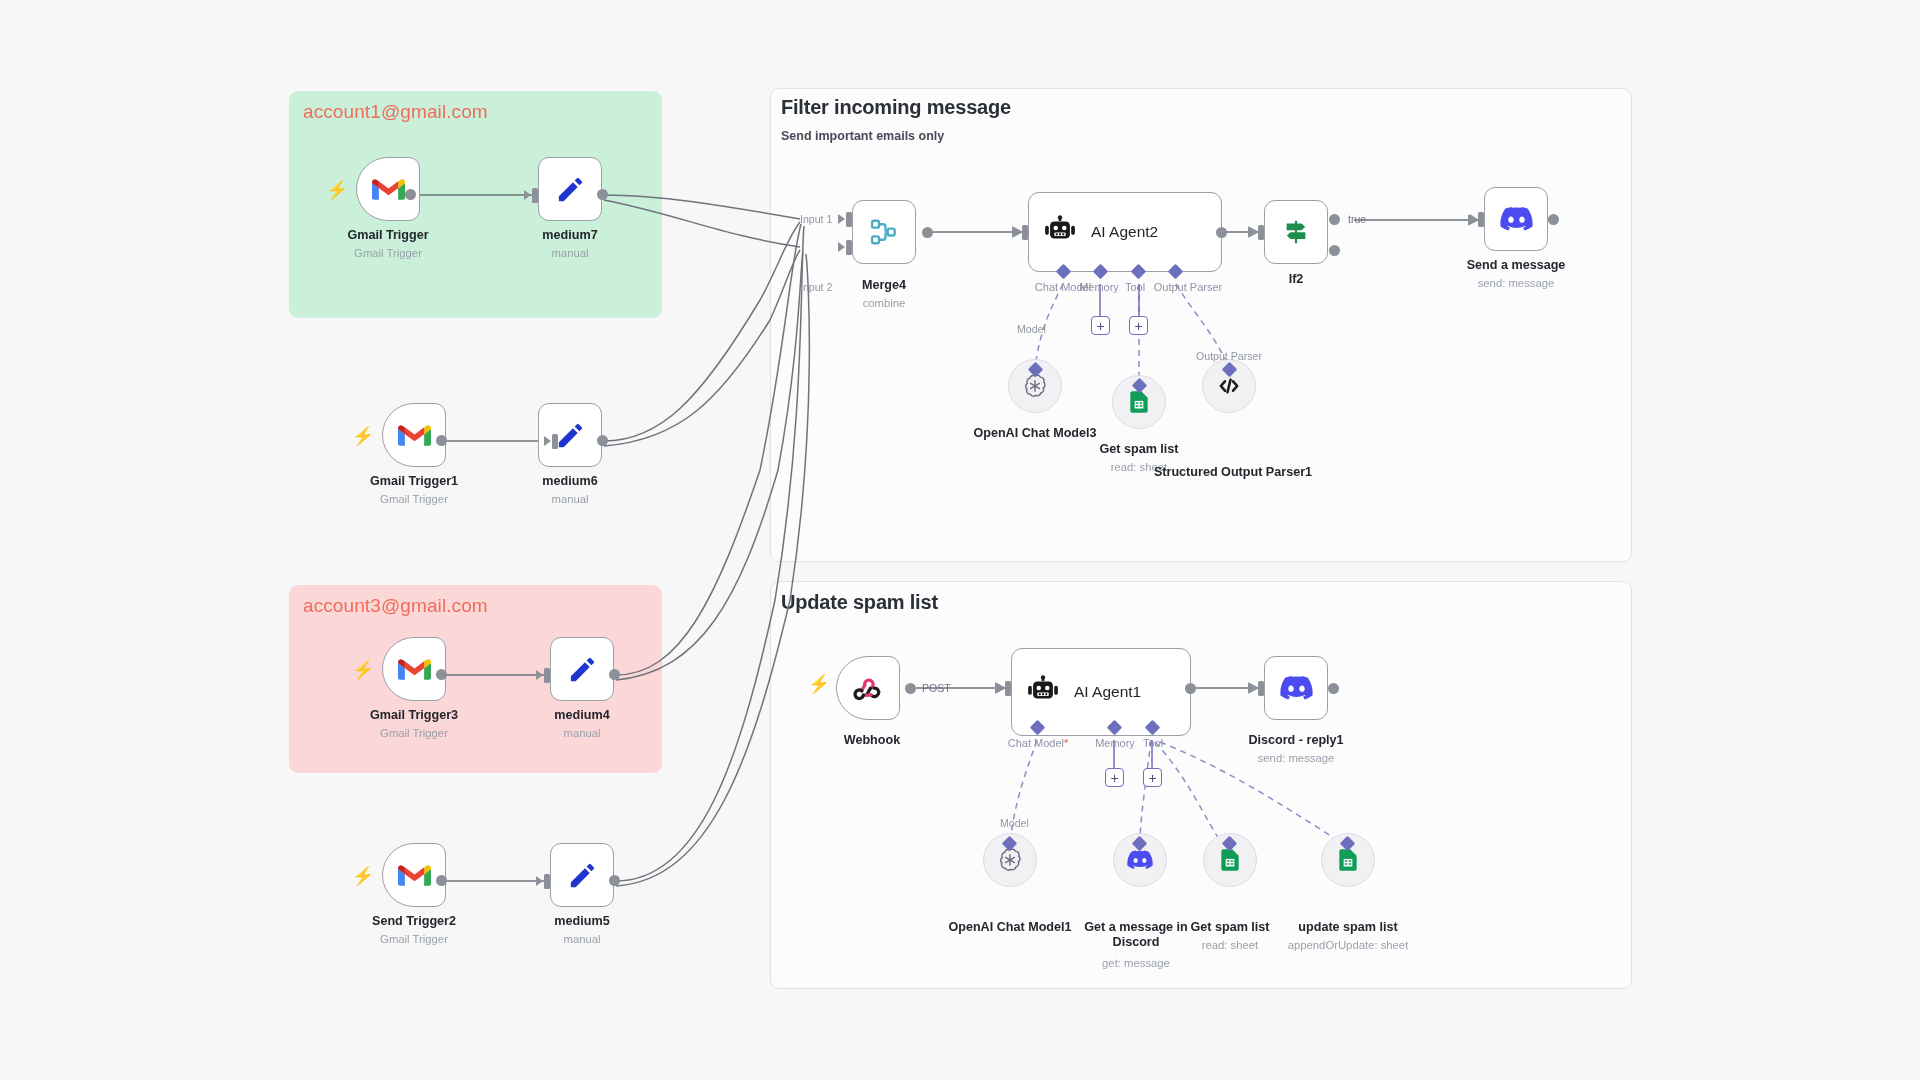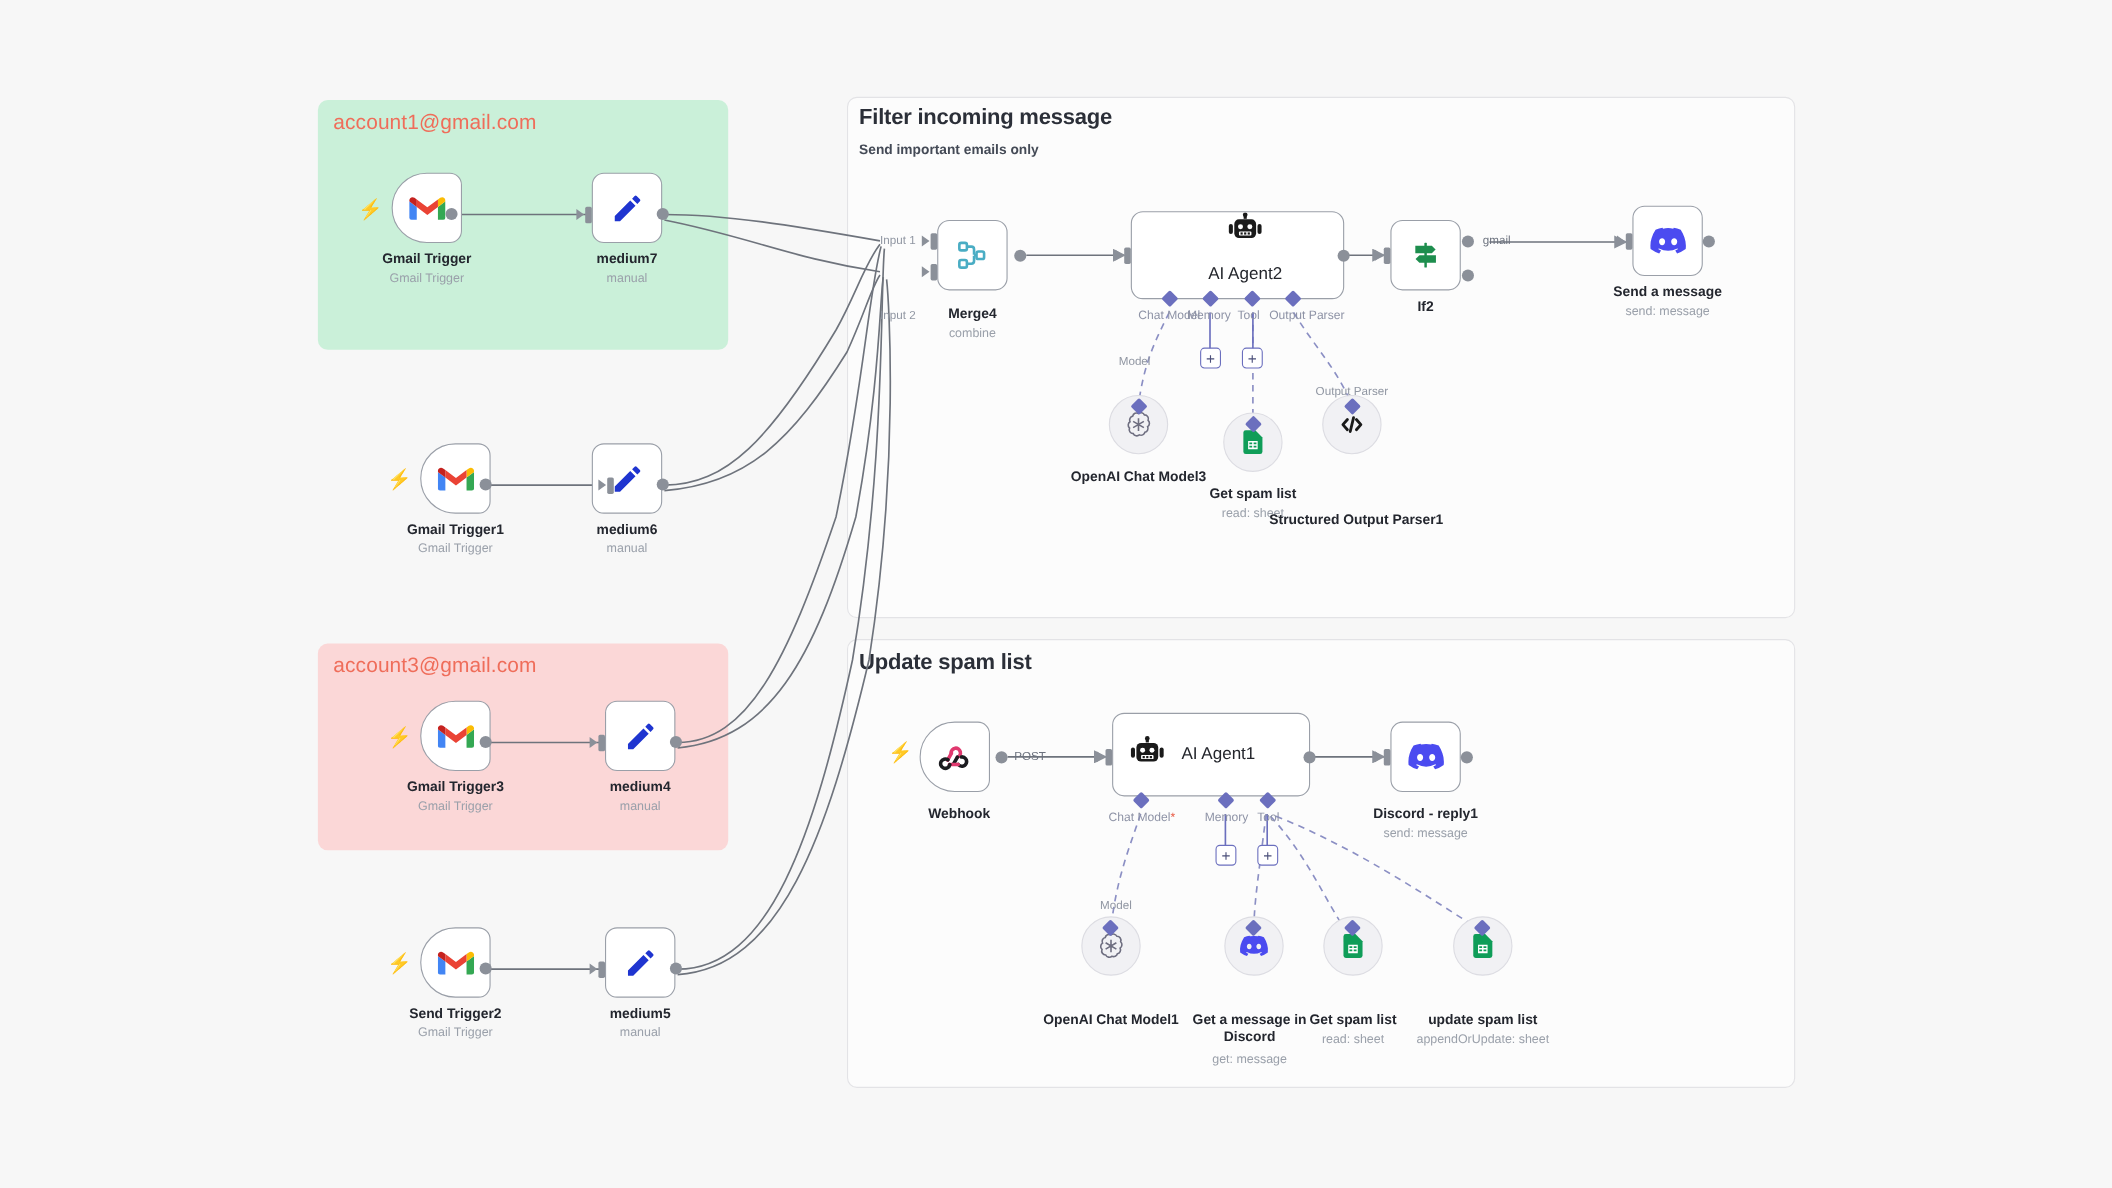--- a/index.html
+++ b/index.html
@@ -294,21 +294,21 @@
       <rect x="15" y="9.3" width="5.5" height="5.5" rx="1.4"></rect>
       <path d="M8 5.8h3.2a2 2 0 0 1 2 2v3.8M8 18.2h3.2a2 2 0 0 0 2-2v-3.8M13.2 12h1.8"></path>
     </svg>
   </div>
   <div class="port" style="left:922px;top:227px;"></div>
   <div class="node-caption" style="left:802px;top:278px;width:164px;">Merge4</div>
   <div class="node-sub" style="left:802px;top:297px;width:164px;">combine</div>
 
   <div class="arrowhead" style="left:1014px;top:227px;"></div>
   <div class="port in" style="left:1022px;top:225px;"></div>
-  <div class="node wide" style="left:1028px;top:192px;width:194px;height:80px;flex-direction:column;">
+  <div class="node wide" style="left:1028px;top:192px;width:194px;height:80px;">
     <svg width="34" height="34" viewBox="0 0 24 24" fill="#1a1a1a">
       <rect x="11" y="1.2" width="2" height="3"></rect>
         <circle cx="12" cy="1.6" r="1.5"></circle>
       <rect x="5" y="4.5" width="14" height="12" rx="3"></rect>
       <rect x="1.5" y="7.5" width="2.6" height="6.5" rx="1.3"></rect>
       <rect x="19.9" y="7.5" width="2.6" height="6.5" rx="1.3"></rect>
       <circle cx="9" cy="9.2" r="1.6" fill="#fff"></circle>
         <circle cx="15" cy="9.2" r="1.6" fill="#fff"></circle>
       <rect x="8" y="12.3" width="8" height="2.6" rx=".6" fill="#fff"></rect>
       <rect x="9" y="12.9" width="1.4" height="1.4" fill="#1a1a1a"></rect>
@@ -366,21 +366,21 @@
   <div class="port in" style="left:1258px;top:225px;"></div>
   <div class="node" style="left:1264px;top:200px;">
     <svg width="30" height="30" viewBox="0 0 24 24" fill="#1e8e4e">
       <rect x="11.1" y="3" width="1.8" height="18" rx=".5"></rect>
       <path d="M4.5 5.2h12l2.8 2.7-2.8 2.7h-12z"></path>
       <path d="M19.5 12.1h-12L4.7 14.8l2.8 2.7h12z"></path>
     </svg>
   </div>
   <div class="port" style="left:1329px;top:214px;"></div>
   <div class="port" style="left:1329px;top:245px;"></div>
-  <div class="edge-label dark" style="left:1348px;top:213px;">gmail</div>
+  <div class="edge-label dark" style="left:1348px;top:213px;">true</div>
   <div class="node-caption" style="left:1214px;top:272px;width:164px;">If2</div>
 
   <div class="arrowhead" style="left:1470px;top:214px;"></div>
   <div class="port in" style="left:1478px;top:212px;"></div>
   <div class="node" style="left:1484px;top:187px;">
     <svg width="33" height="26" viewBox="0 0 24 18">
       <path fill="#4b4bf0" d="M20.3 1.6A19 19 0 0 0 15.7.3l-.3.6a17 17 0 0 0-6.8 0L8.3.3A19 19 0 0 0 3.7 1.6C.8 6-.1 10.2.4 14.4a19 19 0 0 0 5.7 2.9l1.2-1.9c-.7-.3-1.3-.6-1.9-1l.5-.4a13.5 13.5 0 0 0 12.2 0l.5.4c-.6.4-1.2.7-1.9 1l1.2 1.9a19 19 0 0 0 5.7-2.9c.6-4.9-.9-9-3.3-12.8zM8 11.8c-1.1 0-2-1-2-2.3s.9-2.3 2-2.3 2 1 2 2.3-.9 2.3-2 2.3zm8 0c-1.1 0-2-1-2-2.3s.9-2.3 2-2.3 2 1 2 2.3-.9 2.3-2 2.3z"></path>
     </svg>
   </div>
   <div class="port" style="left:1548px;top:214px;"></div>
@@ -397,21 +397,21 @@
       <path stroke="#e0396f" d="M9.6 9.4 6.8 14.4"></path>
       <path stroke="#1c1c20" d="M7 14.2a3.4 3.4 0 1 0 1.4 3.5"></path>
     </svg>
   </div>
   <div class="port" style="left:905px;top:683px;"></div>
   <div class="edge-label dark" style="left:922px;top:682px;">POST</div>
   <div class="node-caption" style="left:792px;top:733px;width:160px;">Webhook</div>
 
   <div class="arrowhead" style="left:997px;top:683px;"></div>
   <div class="port in" style="left:1005px;top:681px;"></div>
-  <div class="node wide" style="left:1011px;top:648px;width:180px;height:76px;">
+  <div class="node wide" style="left:1011px;top:648px;width:180px;height:88px;">
     <svg width="34" height="34" viewBox="0 0 24 24" fill="#1a1a1a">
       <rect x="11" y="1.2" width="2" height="3"></rect>
         <circle cx="12" cy="1.6" r="1.5"></circle>
       <rect x="5" y="4.5" width="14" height="12" rx="3"></rect>
       <rect x="1.5" y="7.5" width="2.6" height="6.5" rx="1.3"></rect>
       <rect x="19.9" y="7.5" width="2.6" height="6.5" rx="1.3"></rect>
       <circle cx="9" cy="9.2" r="1.6" fill="#fff"></circle>
         <circle cx="15" cy="9.2" r="1.6" fill="#fff"></circle>
       <rect x="8" y="12.3" width="8" height="2.6" rx=".6" fill="#fff"></rect>
       <rect x="9" y="12.9" width="1.4" height="1.4" fill="#1a1a1a"></rect>

